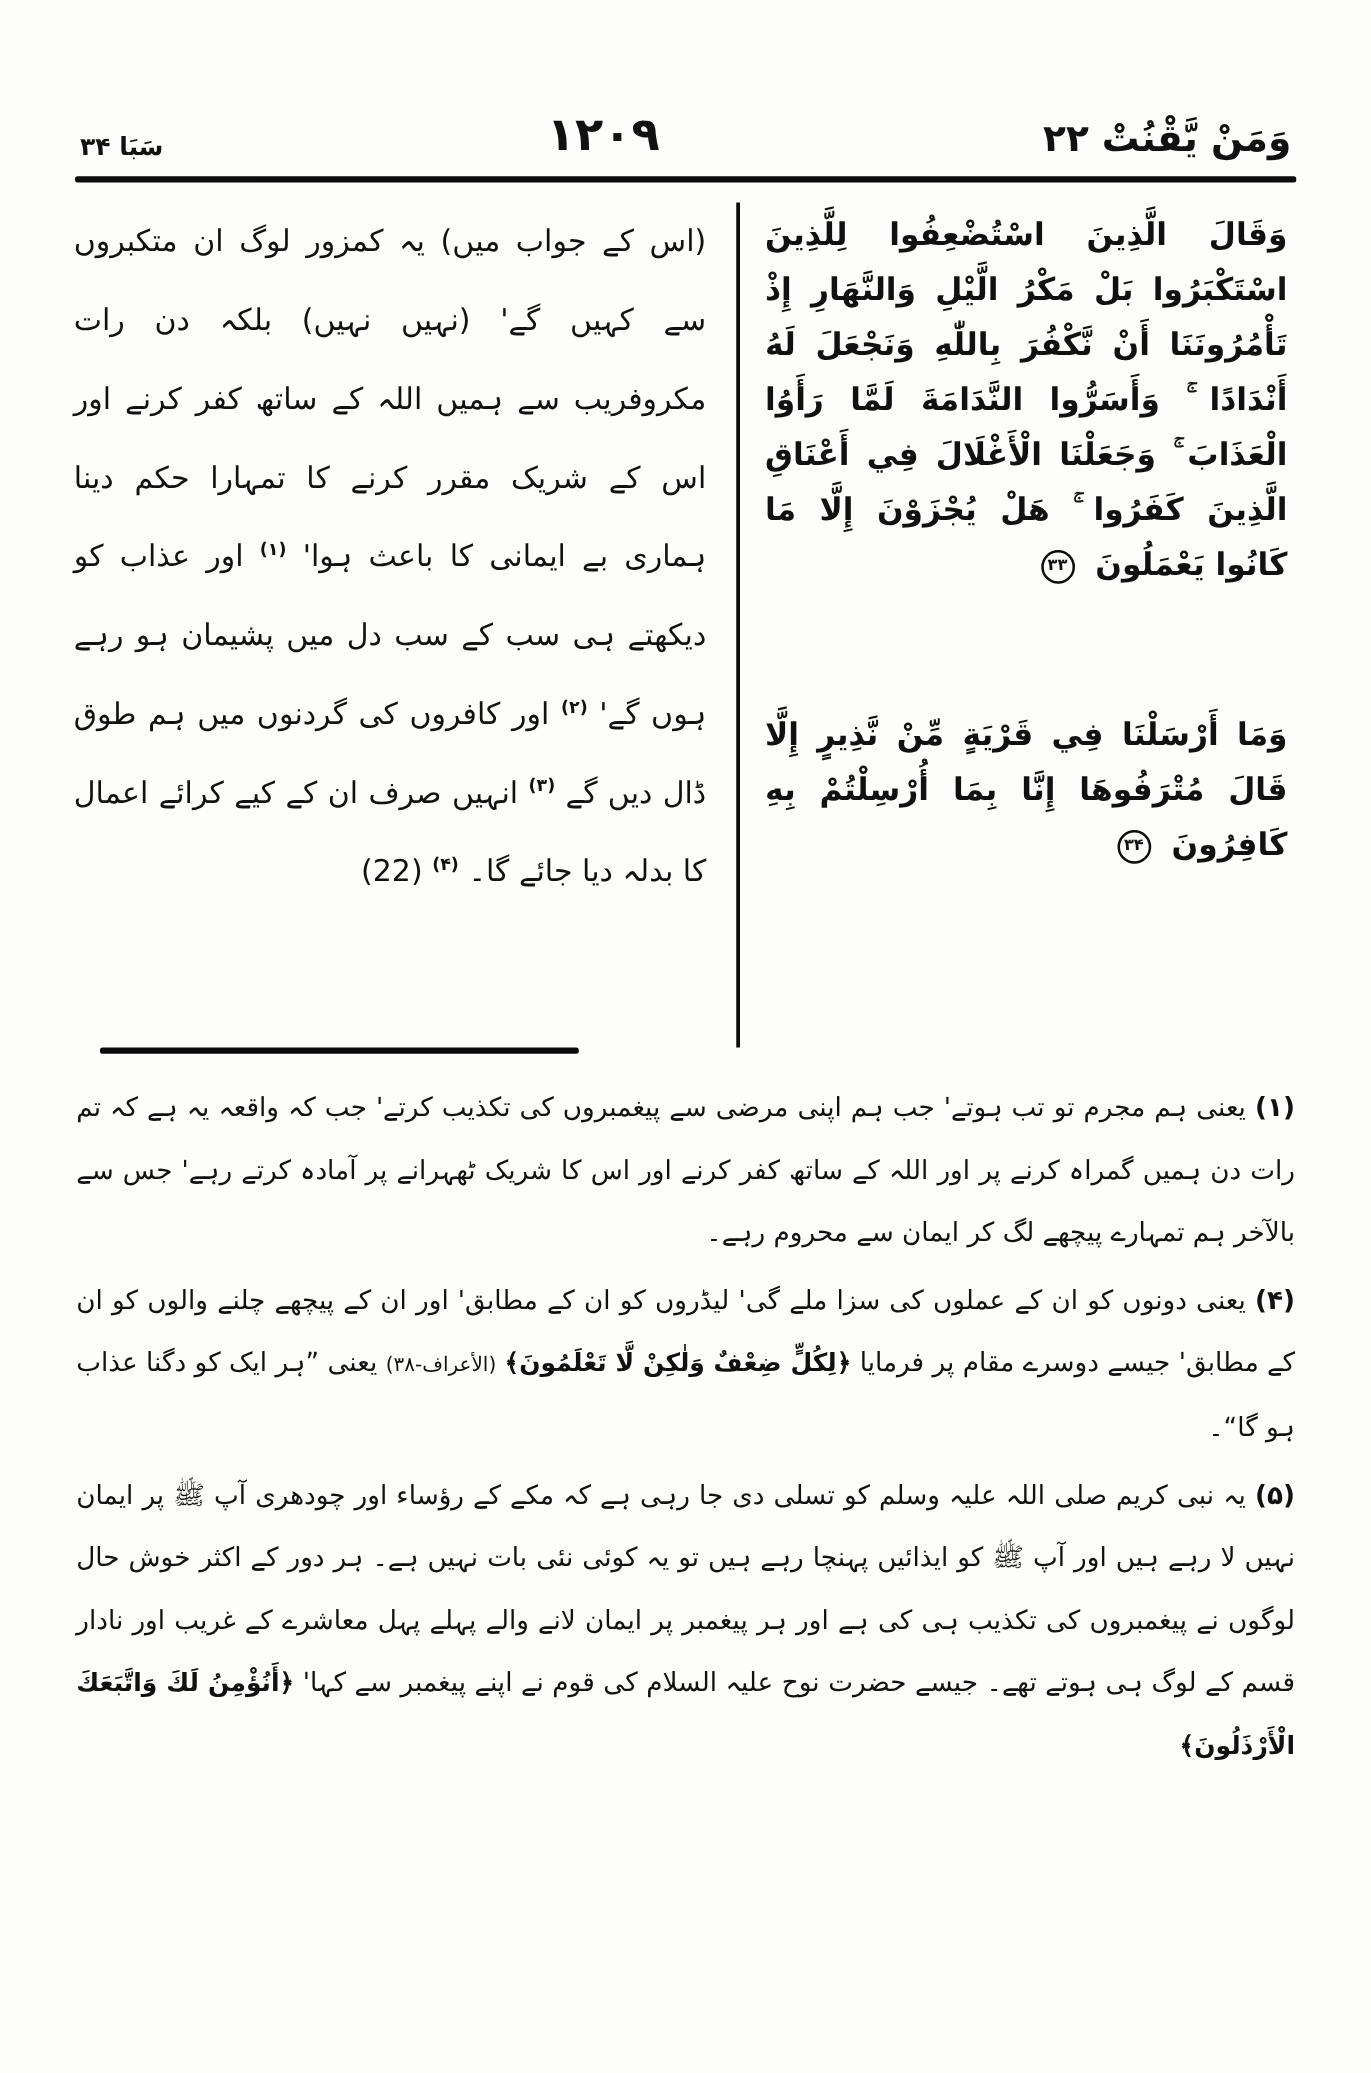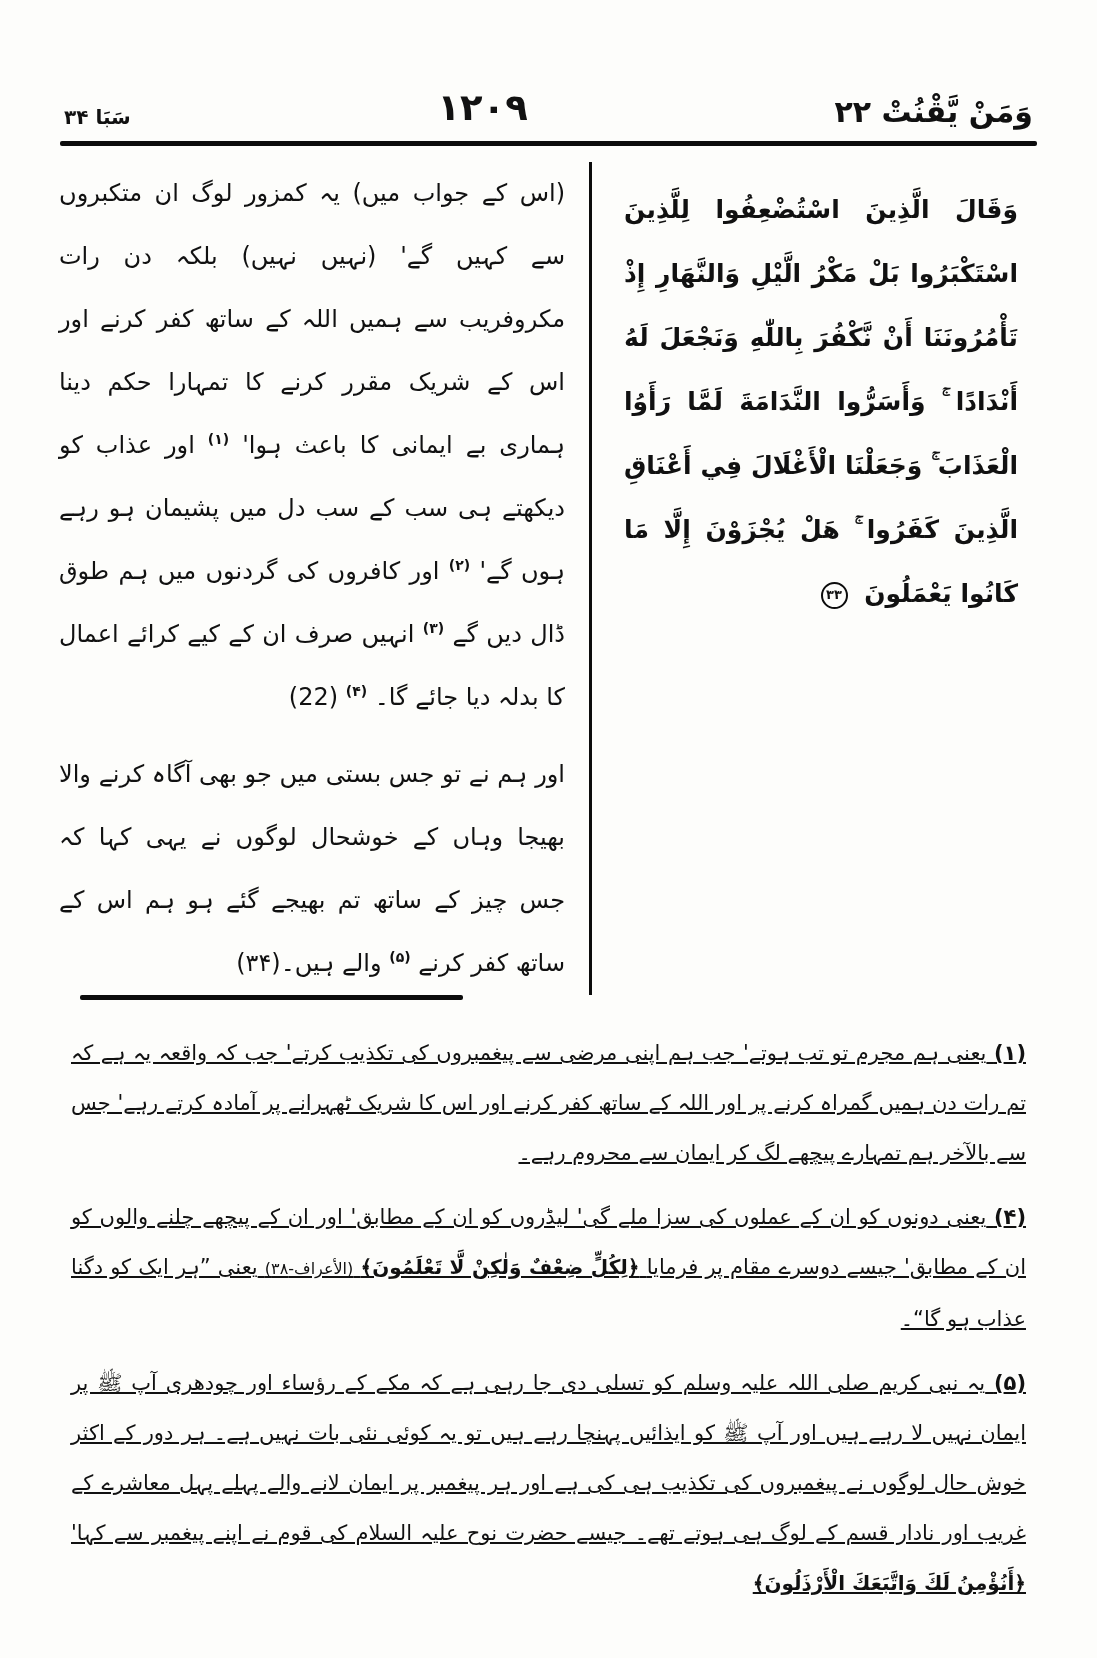--- a/index.html
+++ b/index.html
@@ -31,23 +31,23 @@
   .main {
     display:flex; align-items:stretch;
     padding:16px 57px 0 57px;
     min-height:676px;
   }
   .col-arabic { width:448px; padding:0 6px 0 16px; box-sizing:border-box; }
   .col-divider { width:3px; background:#0c0c0c; }
   .col-urdu  { flex:1; padding:0 24px 0 2px; box-sizing:border-box; }
 
   .arabic {
-    margin:16px;
+    margin:4px;
     font-size:25px; font-weight:700;
-    line-height:64px;
+    line-height:44px;
     text-align:justify;
   }
   .arabic.v34 { margin-top:92px; }
   .vnum {
     display:inline-flex; align-items:center; justify-content:center;
     width:27px; height:27px;
     border:2px solid #0c0c0c; border-radius:50%;
     font-size:13px; font-weight:700;
     vertical-align:middle;
     margin-right:8px;
@@ -72,21 +72,21 @@
     margin:0 23px 0 auto;      
     margin-right:auto; margin-left:80px;
     border-radius:2px;
   }
   .footnotes {
     padding:14px 57px 0 57px;
     font-size:21px;
     line-height:50px;
     text-align:justify;
   }
-  .footnote { margin:14px;text-decoration:underline; }
+  .footnote { margin:4px; }
   .fn-num { font-weight:600; }
   .q { font-weight:700; font-size:20px; }
   .r { font-size:16px; }
 </style>
 </head>
 <body>
 
 <div class="page">
 
   <div class="header">
@@ -96,40 +96,39 @@
   </div>
   <div class="header-rule"></div>
 
   <div class="main">
 
     <div class="col-arabic">
       <p class="arabic">
         <span>وَقَالَ الَّذِينَ اسْتُضْعِفُوا لِلَّذِينَ اسْتَكْبَرُوا بَلْ مَكْرُ الَّيْلِ وَالنَّهَارِ إِذْ تَأْمُرُونَنَا أَنْ نَّكْفُرَ بِاللّٰهِ وَنَجْعَلَ لَهُ أَنْدَادًا ۚ وَأَسَرُّوا النَّدَامَةَ لَمَّا رَأَوُا الْعَذَابَ ۚ وَجَعَلْنَا الْأَغْلَالَ فِي أَعْنَاقِ الَّذِينَ كَفَرُوا ۚ هَلْ يُجْزَوْنَ إِلَّا مَا كَانُوا يَعْمَلُونَ</span>
         <span class="vnum">۳۳</span>
       </p>
+      <p class="arabic v34">
+        <span>وَمَا أَرْسَلْنَا فِي قَرْيَةٍ مِّنْ نَّذِيرٍ إِلَّا قَالَ مُتْرَفُوهَا إِنَّا بِمَا أُرْسِلْتُمْ بِهِ كَافِرُونَ</span>
+        <span class="vnum">۳۴</span>
+      </p>
     </div>
 
     <div class="col-divider"></div>
 
     <div class="col-urdu">
       <p class="urdu">
         <span>(اس کے جواب میں) یہ کمزور لوگ ان متکبروں سے کہیں گے' (نہیں نہیں) بلکہ دن رات مکروفریب سے ہمیں اللہ کے ساتھ کفر کرنے اور اس کے شریک مقرر کرنے کا تمہارا حکم دینا ہماری بے ایمانی کا باعث ہوا'</span>
         <span class="sup">(۱)</span>
         <span>اور عذاب کو دیکھتے ہی سب کے سب دل میں پشیمان ہو رہے ہوں گے'</span>
         <span class="sup">(۲)</span>
         <span>اور کافروں کی گردنوں میں ہم طوق ڈال دیں گے</span>
         <span class="sup">(۳)</span>
         <span>انہیں صرف ان کے کیے کرائے اعمال کا بدلہ دیا جائے گا۔</span>
         <span class="sup">(۴)</span>
         <span>(22)</span>
-      </p>
-      <p class="urdu">
-        <span>اور ہم نے تو جس بستی میں جو بھی آگاہ کرنے والا بھیجا وہاں کے خوشحال لوگوں نے یہی کہا کہ جس چیز کے ساتھ تم بھیجے گئے ہو ہم اس کے ساتھ کفر کرنے</span>
-        <span class="sup">(۵)</span>
-        <span>والے ہیں۔(۳۴)</span>
       </p>
     </div>
 
   </div>
 
   <div class="fn-rule"></div>
 
   <div class="footnotes">
 
     <p class="footnote">

